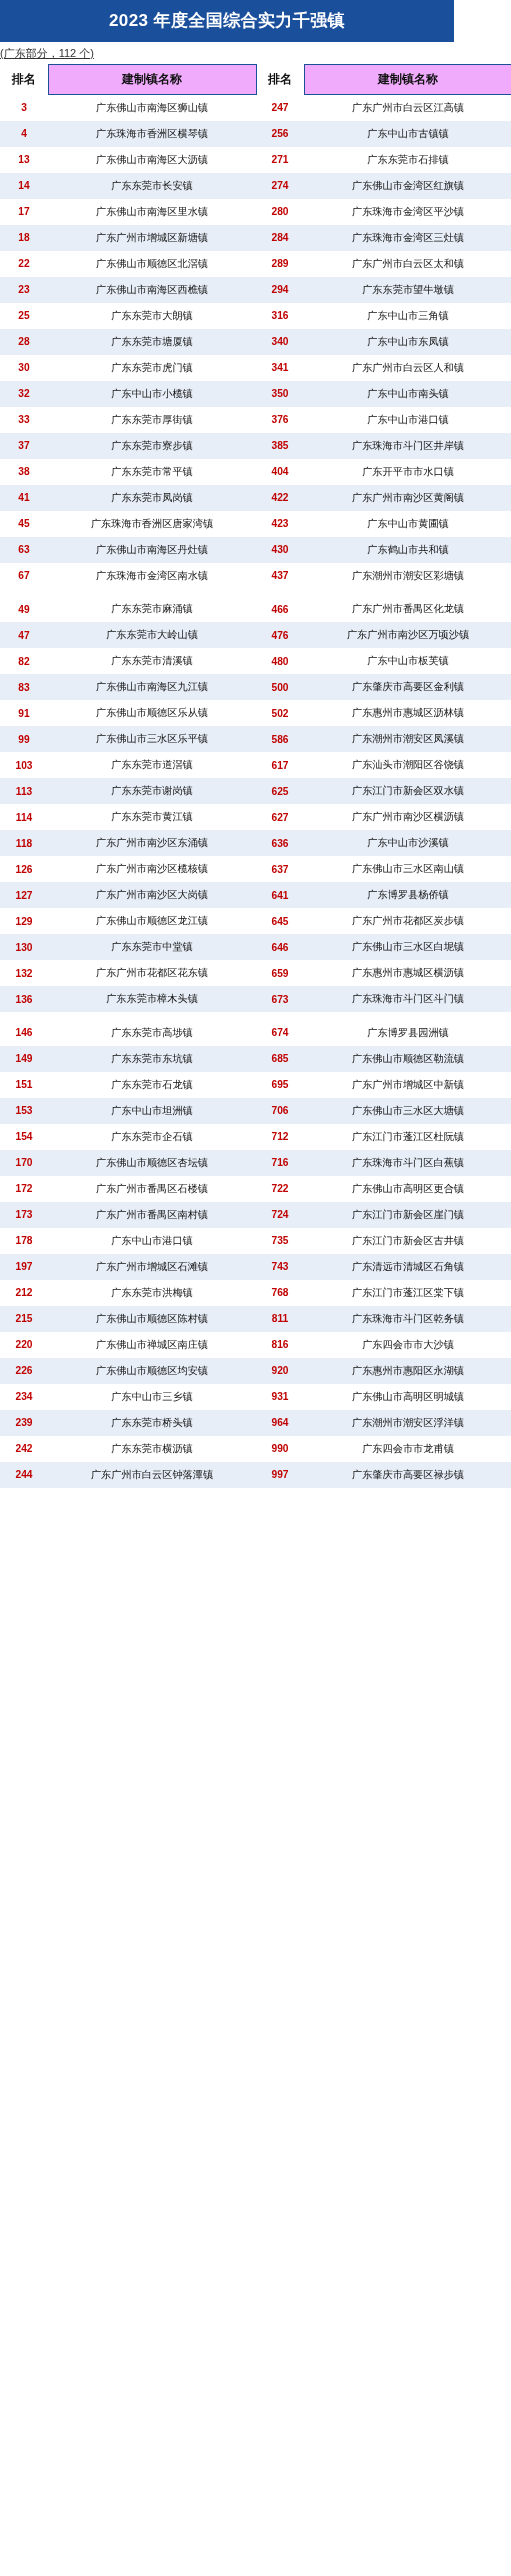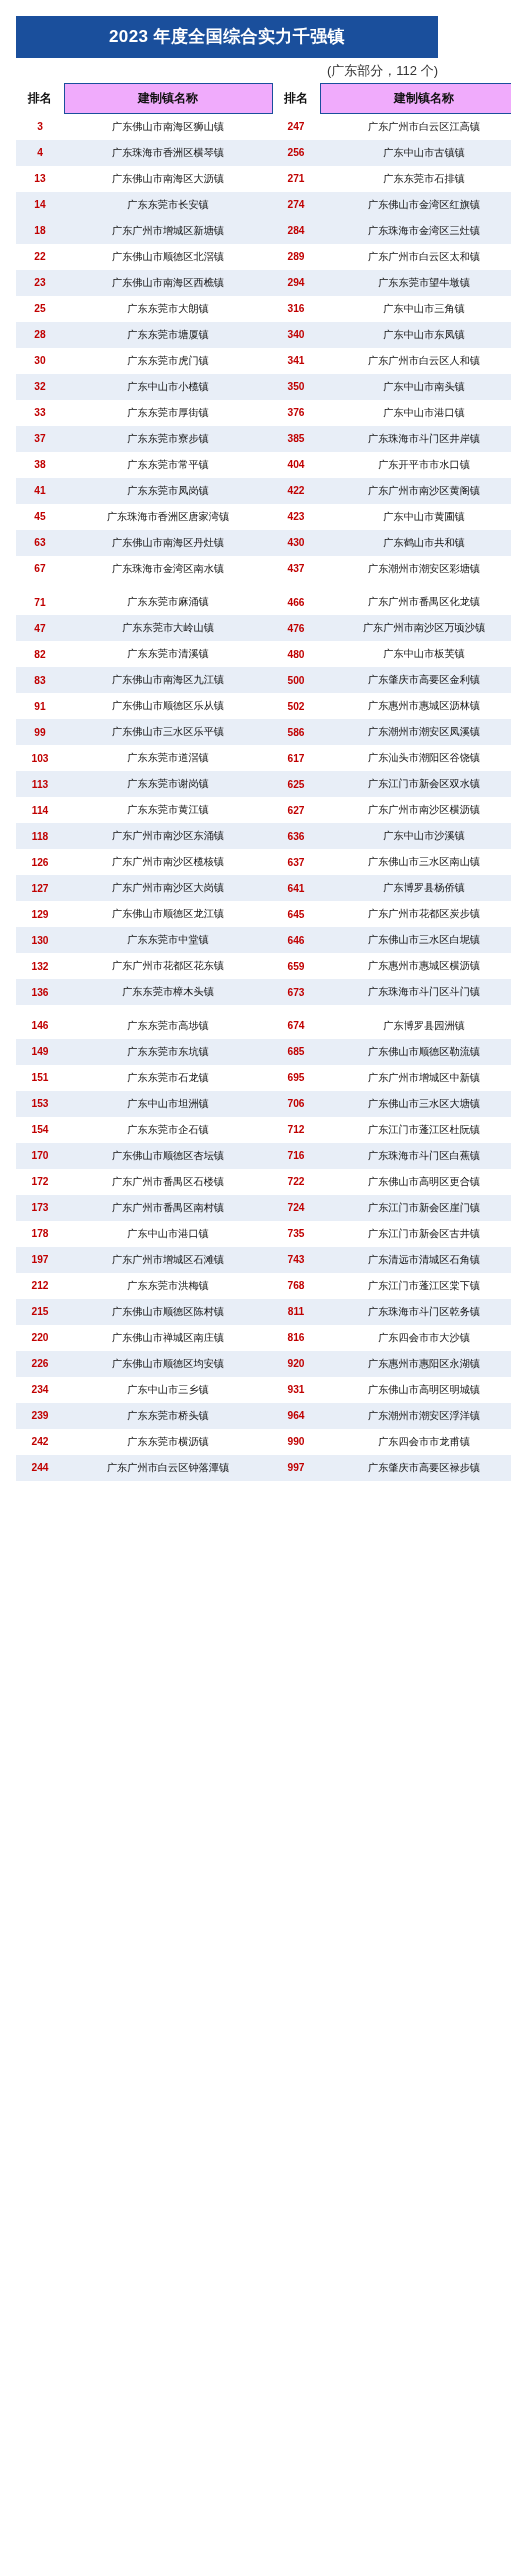--- a/index.html
+++ b/index.html
@@ -5,36 +5,37 @@
   * { box-sizing: border-box; }
   html, body {
     margin: 0; padding: 0;
     width: 511px;
     background: #ffffff;
     font-family: "Liberation Sans", sans-serif;
   }
   .page {
     width: 454px;
     background: #ffffff;
-    padding: 16px;
+    padding: 0;
   }
   .title-bar {
     background: #1a4f9c;
     color: #ffffff;
     text-align: center;
     font-size: 17px;
     font-weight: bold;
     padding: 9.4px 0 9.4px 0;
     letter-spacing: 0.4px;
   }
   .subtitle {
-    text-align: right;
-    font-size: 13px;
+    text-align: left;
+    font-size: 11px;
     color: #333333;
     padding: 4.3px 0 3.4px 0;
+    text-decoration: underline;
   }
   table.rank-table {
     width: 511px;
     border-collapse: collapse;
     table-layout: fixed;
   }
   table.rank-table col.c-rank { width: 48px; }
   table.rank-table col.c-name { width: 208px; }
   th {
     background: #ffffff;
@@ -115,20 +116,26 @@
           <td class="name">广东佛山市南海区大沥镇</td>
           <td class="rank">271</td>
           <td class="name">广东东莞市石排镇</td>
         </tr>
         <tr class="band-b">
           <td class="rank">14</td>
           <td class="name">广东东莞市长安镇</td>
           <td class="rank">274</td>
           <td class="name">广东佛山市金湾区红旗镇</td>
         </tr>
+        <tr class="band-a">
+          <td class="rank">17</td>
+          <td class="name">广东佛山市南海区里水镇</td>
+          <td class="rank">280</td>
+          <td class="name">广东珠海市金湾区平沙镇</td>
+        </tr>
         <tr class="band-b">
           <td class="rank">18</td>
           <td class="name">广东广州市增城区新塘镇</td>
           <td class="rank">284</td>
           <td class="name">广东珠海市金湾区三灶镇</td>
         </tr>
         <tr class="band-a">
           <td class="rank">22</td>
           <td class="name">广东佛山市顺德区北滘镇</td>
           <td class="rank">289</td>
@@ -203,21 +210,21 @@
         <tr class="band-a">
           <td class="rank">67</td>
           <td class="name">广东珠海市金湾区南水镇</td>
           <td class="rank">437</td>
           <td class="name">广东潮州市潮安区彩塘镇</td>
         </tr>
         <tr class="spacer-row">
           <td colspan="4"></td>
         </tr>
         <tr class="band-a">
-          <td class="rank">71</td>
+          <td class="rank">49</td>
           <td class="name">广东东莞市麻涌镇</td>
           <td class="rank">466</td>
           <td class="name">广东广州市番禺区化龙镇</td>
         </tr>
         <tr class="band-b">
           <td class="rank">47</td>
           <td class="name">广东东莞市大岭山镇</td>
           <td class="rank">476</td>
           <td class="name">广东广州市南沙区万顷沙镇</td>
         </tr>

